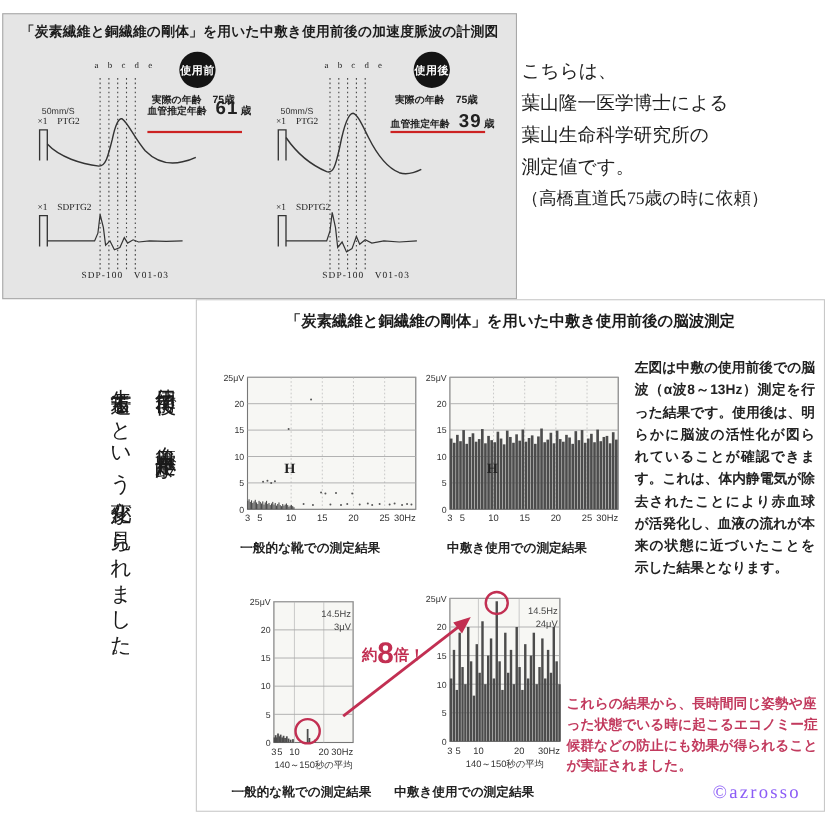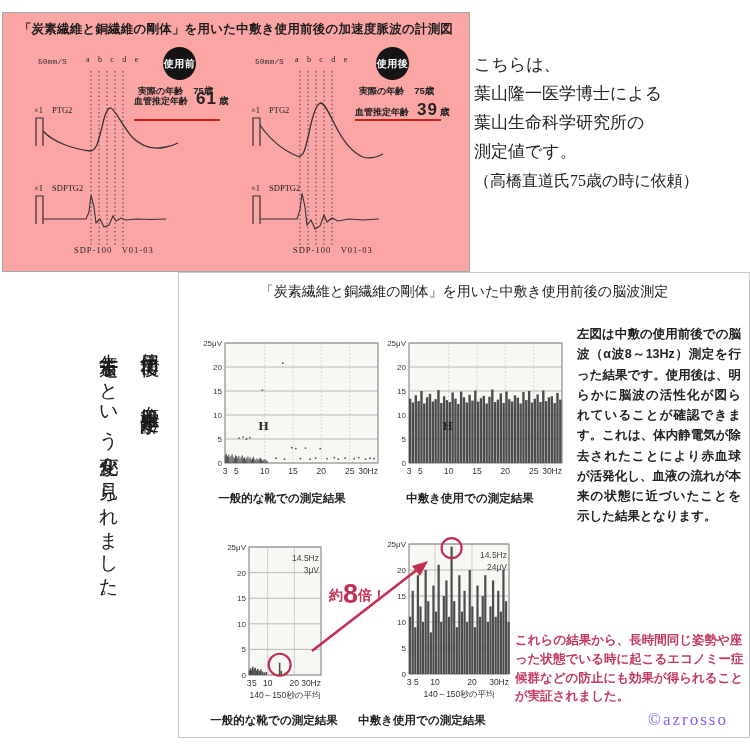--- a/index.html
+++ b/index.html
@@ -1,23 +1,23 @@
 <!DOCTYPE html>
 <html><head>
 <meta charset="utf-8">
 <style>
   html,body{margin:0;padding:0;background:#fff;}
   #root{position:relative;width:750px;height:750px;background:#ffffff;overflow:hidden;
         font-family:"Liberation Sans",sans-serif;color:#1c1c1c;}
   .abs{position:absolute;}
   
-  #pulse-panel{left:2px;top:12px;width:466px;height:258px;border:1px solid #a8a8a8;background:#fca5a5;}
+  #pulse-panel{left:2px;top:12px;width:466px;height:258px;border:1px solid #a8a8a8;background:#e5e5e5;}
   #pulse-title{left:0;top:8px;width:100%;text-align:center;font-size:12.5px;font-weight:bold;letter-spacing:.2px;}
   .pgroup{position:absolute;width:226px;height:212px;}
-  .pg-scale{position:absolute;font-size:8px;color:#333;font-family:Liberation Mono, monospace;}
+  .pg-scale{position:absolute;font-size:8px;color:#333;font-family:Liberation Sans, sans-serif;margin-top:40px;}
   .pg-letters{position:absolute;font-size:8px;letter-spacing:3.2px;color:#222;font-family:"Liberation Serif",serif;}
   .pg-badge{position:absolute;width:33px;height:33px;border-radius:50%;background:#141414;color:#fff;
             display:flex;align-items:center;justify-content:center;font-size:10px;font-weight:bold;letter-spacing:.5px;}
   .pg-agerow{position:absolute;font-size:9px;font-weight:bold;color:#222;white-space:nowrap;}
   .pg-agerow .val{font-size:9.5px;margin-left:10px;}
   .pg-agerow .big{font-size:17px;font-weight:bold;letter-spacing:1px;margin-left:8px;}
   .pg-underline{position:absolute;height:2px;background:#cc2222;}
   .pg-trace-label{position:absolute;font-size:8.5px;color:#222;font-family:"Liberation Serif",serif;white-space:nowrap;}
   .pg-trace-label .tl2{margin-left:9px;}
   .pg-device{position:absolute;font-size:8.5px;color:#222;font-family:"Liberation Serif",serif;letter-spacing:1px;white-space:nowrap;text-align:right;}
@@ -26,21 +26,21 @@
   #researcher-note{left:474px;top:50px;width:272px;
       font-family:"Liberation Serif",serif;font-size:17px;line-height:29px;color:#222;}
   #researcher-note p{margin:0;}
   #researcher-note p.small{font-size:16px;}
   
   #vertical-callout{left:88px;top:338px;height:392px;writing-mode:vertical-rl;
       font-family:"Liberation Serif",serif;font-size:19px;letter-spacing:2px;line-height:2.15;color:#1a1a1a;}
   #vertical-callout p{margin:0;}
   
   #brain-panel{left:178px;top:272px;width:570px;height:464px;border:1px solid #c8c8c8;background:#fff;}
-  #brain-title{left:0;top:10px;width:100%;text-align:center;font-size:14px;font-weight:normal;}
+  #brain-title{left:0;top:10px;width:100%;text-align:center;font-size:14px;font-weight:bold;}
   .chart-svg{position:absolute;overflow:visible;}
   .chart-caption{position:absolute;text-align:center;font-size:11.5px;font-weight:bold;color:#222;}
   #brain-desc{left:398px;top:51px;width:164px;font-size:12.5px;font-weight:bold;line-height:1.62;
       color:#222;text-align:justify;}
   #ratio-label{left:150px;top:308px;color:#c22f52;font-weight:bold;white-space:nowrap;}
   #ratio-label .r-pre,#ratio-label .r-suf{font-size:14px;}
   #ratio-label .r-val{font-size:27px;line-height:1;vertical-align:-3px;}
   #callout-box{left:340px;top:274px;width:204px;border:2px solid #c25f7f;border-radius:14px;
       padding:9px 10px;font-size:13px;font-weight:bold;color:#4a4a4a;line-height:1.5;background:#fff;}
   #conclusion{left:336px;top:358px;width:236px;font-size:12.5px;font-weight:bold;color:#c23a5e;line-height:1.5;}

